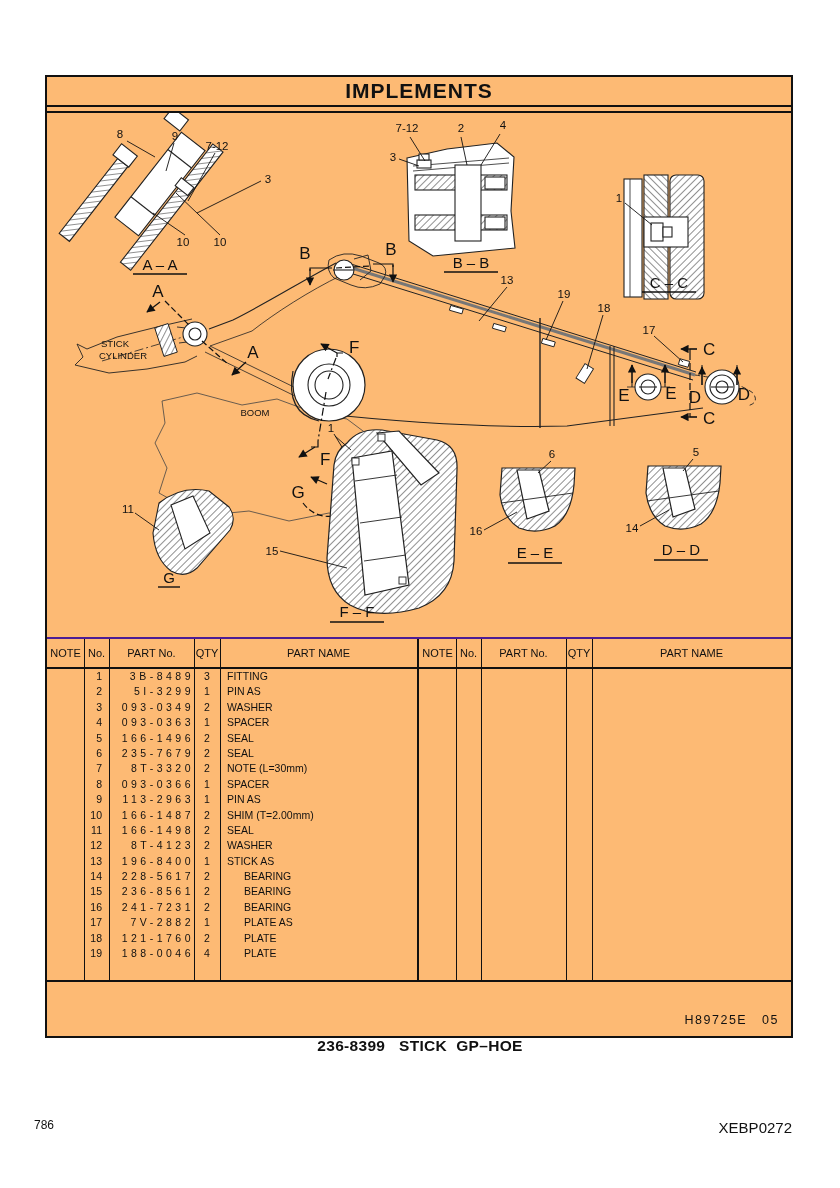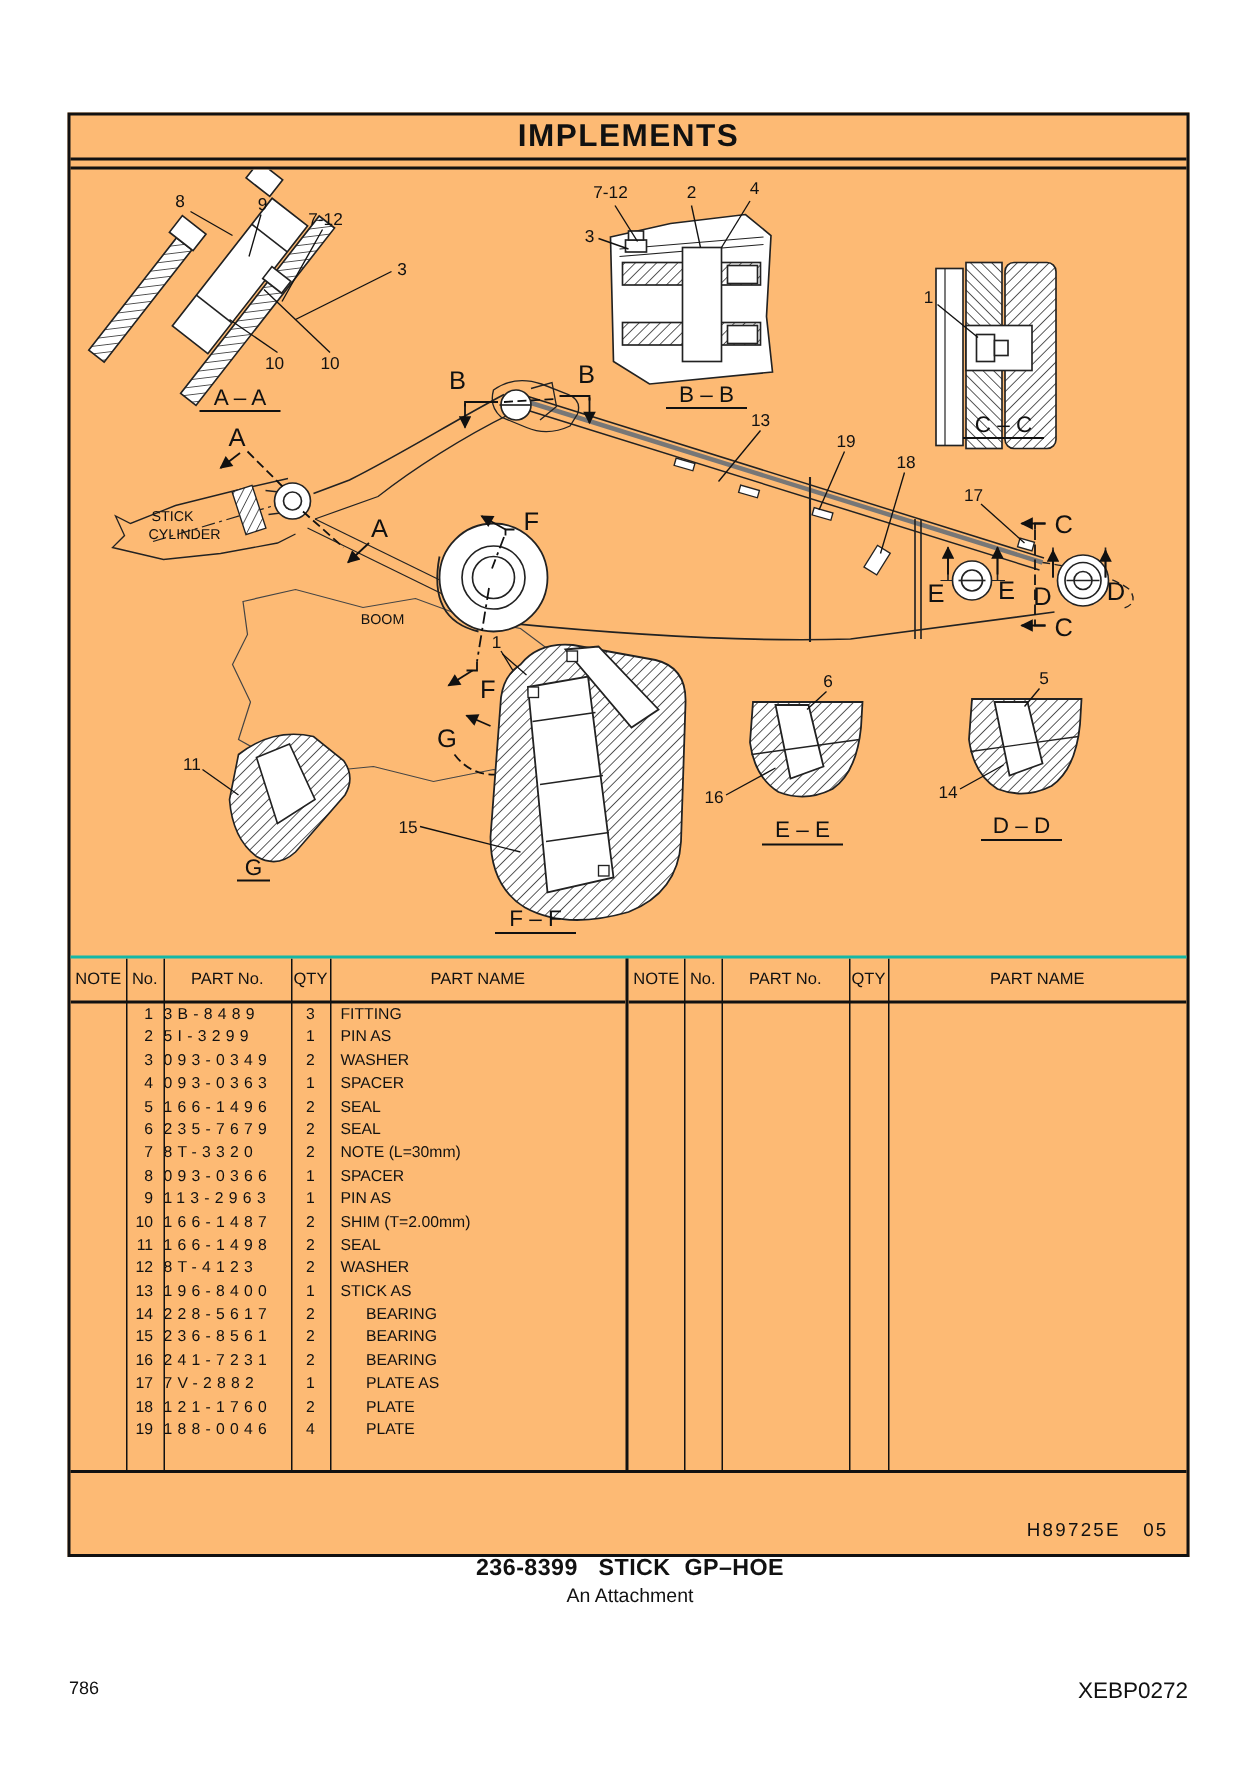--- a/index.html
+++ b/index.html
@@ -19,54 +19,54 @@
   .diagram-wrap{height:524px;overflow:hidden;}
   .diagram-wrap svg{display:block;}
   svg text{font-family:"Liberation Sans",sans-serif;fill:#111;}
   .callout{font-size:11.5px;}
   .viewletter{font-size:17px;}
   .sectlabel{font-size:15px;}
   .complabel{font-size:9.5px;}
 
   .table-wrap{
     height:345px;box-sizing:border-box;
-    border-top:2px solid #14b8a6;border-bottom:2px solid #111;
+    border-top:2px solid #4c1d95;border-bottom:2px solid #111;
     display:flex;
   }
   .half{flex:1 1 50%;position:relative;box-sizing:border-box;overflow:hidden;}
   .half.left{border-right:2px solid #111;}
   .colline{position:absolute;top:0;bottom:0;width:1px;background:#111;}
   .colline.c1{left:37px;} .colline.c2{left:62px;} .colline.c3{left:147px;} .colline.c4{left:173px;}
   .thead{
     display:grid;grid-template-columns:37px 25px 85px 26px 1fr;
     height:28px;border-bottom:2px solid #111;align-items:center;
     font-size:11px;
   }
   .thead div{text-align:center;}
   .trow{
     display:grid;grid-template-columns:37px 25px 85px 26px 1fr;
     height:15.4px;align-items:center;font-size:10.5px;line-height:15.4px;
   }
   .trow .no{text-align:right;padding-right:7px;}
-  .trow .part{text-align:left;letter-spacing:3.5px;white-space:nowrap;}
+  .trow .part{text-align:right;letter-spacing:3.5px;white-space:nowrap;}
   .trow .qty{text-align:center;}
   .trow .name{text-align:left;padding-left:7px;white-space:nowrap;}
   .trow .name.indent{padding-left:24px;}
 
   .bottom-strip{flex:1 1 auto;position:relative;}
   .doc-code{
     position:absolute;right:12px;bottom:9px;font-size:12.5px;letter-spacing:1.5px;white-space:pre;
   }
   .under-sheet{
     position:absolute;left:0;top:1037px;width:840px;text-align:center;
   }
   .asm-title{font-size:15.5px;font-weight:bold;white-space:pre;letter-spacing:0.3px;}
   .part-of{font-size:11px;margin-top:1px;}
   .attach{font-size:13px;margin-top:1px;}
-  .pageno{position:absolute;left:46px;top:1118px;font-size:12px;}
+  .pageno{position:absolute;left:34px;top:1118px;font-size:12px;}
   .imgcode{position:absolute;right:48px;top:1119px;font-size:15px;}
 </style>
 </head>
 <body>
 
 <div class="sheet">
 
   <div class="title-band">
     <div class="t">IMPLEMENTS</div>
   </div>
@@ -502,17 +502,16 @@
     </div>
   </div>
 
   <div class="bottom-strip">
     <div class="doc-code">H89725E   05</div>
   </div>
 </div>
 
 <div class="under-sheet">
   <div class="asm-title">236-8399   STICK  GP–HOE</div>
-  <div class="attach">An Attachment</div>
 </div>
 
 <div class="pageno">786</div>
 <div class="imgcode">XEBP0272</div>
 
 </body></html>

